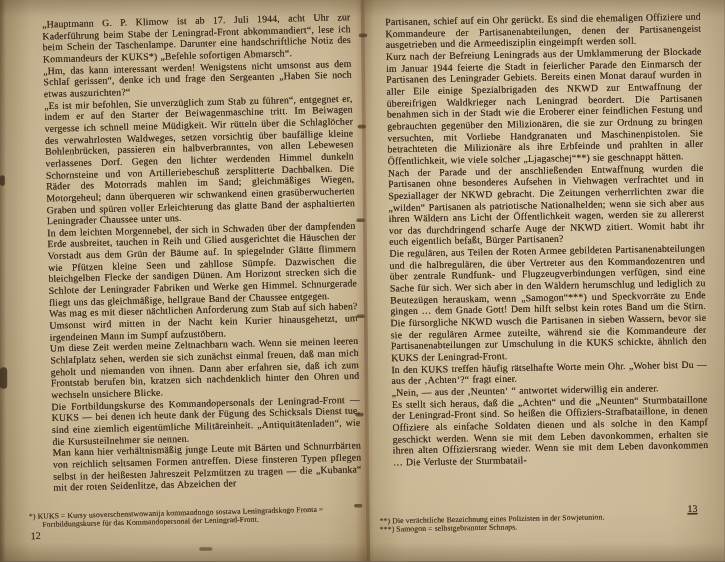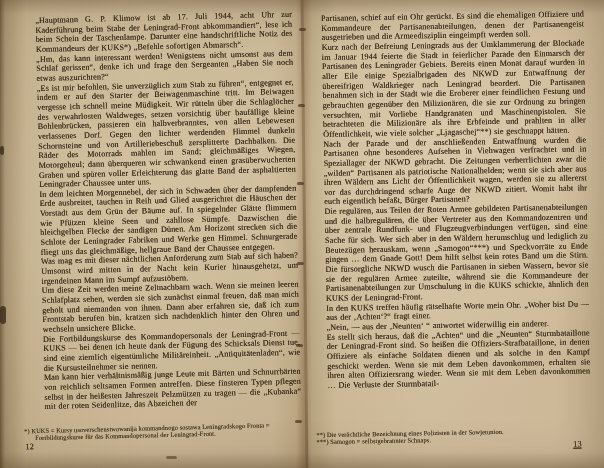--- a/index.html
+++ b/index.html
@@ -31,21 +31,21 @@
   .bodytext p{margin:0;}
 
   .fnotes{position:absolute;font-size:6.4px;line-height:7.4px;letter-spacing:.1px;color:#40311f;
     text-shadow:0 0 .3px rgba(64,49,31,.7);}
   .pagecol.left  .fnotes{left:-21px;top:411px;width:278px;}
   .pagecol.right .fnotes{left:-12px;top:417px;width:268px;}
   .fnotes .fn{margin:0;padding-left:11px;text-indent:-11px;}
 
   .pnum{position:absolute;font-size:8.4px;color:#3a2c1d;text-shadow:0 0 .3px rgba(58,44,29,.7);}
   .pagecol.left  .pnum{left:-20px;top:426px;}
-  .pagecol.right .pnum{right:10px;top:430px;text-decoration:underline;}
+  .pagecol.right .pnum{right:10px;top:410px;text-decoration:underline;}
 </style>
 </head>
 <body>
 
 <div class="scan">
 
   <div class="crease"></div>
   <div class="stitch" style="left:299px;top:28px;"></div>
   <div class="stitch" style="left:298px;top:104px;"></div>
   <div class="stitch" style="left:297px;top:182px;"></div>

